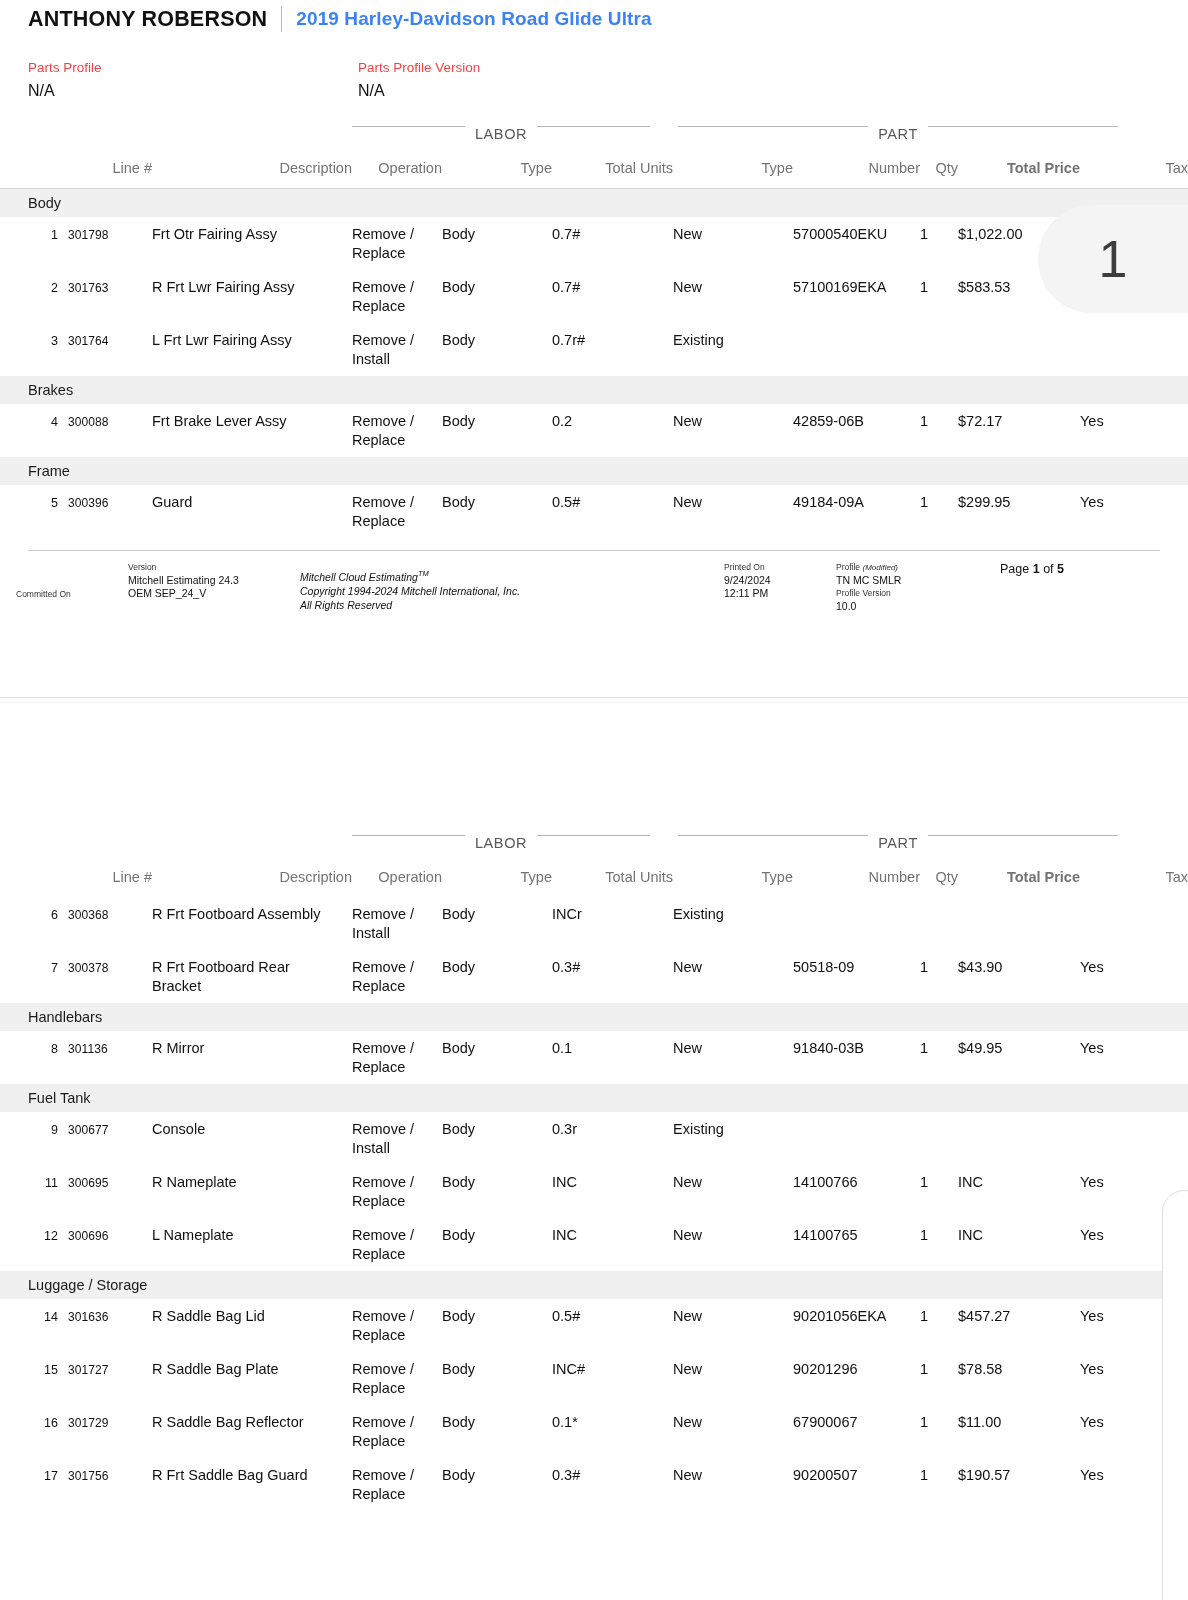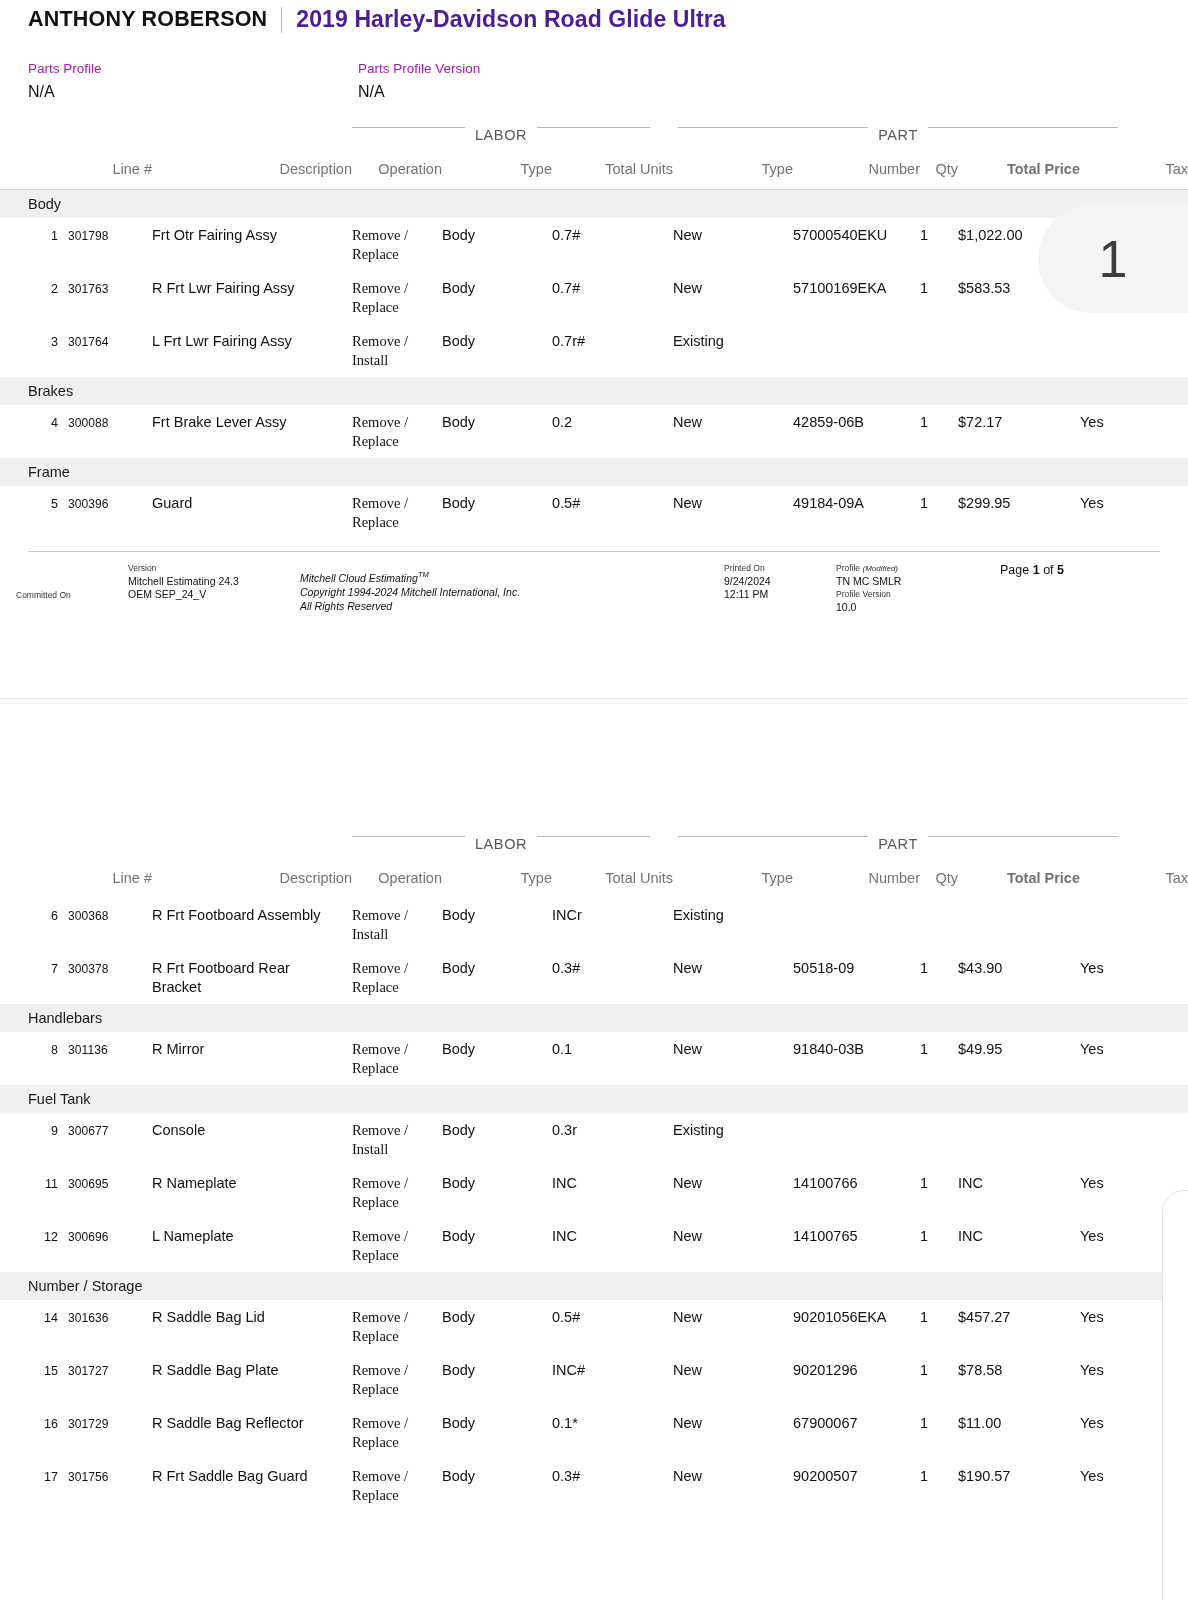--- a/index.html
+++ b/index.html
@@ -30,34 +30,34 @@
     font-weight: bold;
     letter-spacing: 0.2px;
     color: #111;
   }
   .hdr-divider {
     width: 1px;
     height: 26px;
     background: #b9b9b9;
   }
   .vehicle-title {
-    font-size: 23px;
+    font-size: 19px;
     font-weight: bold;
     letter-spacing: 0.1px;
-    color: #4c1d95;
+    color: #3b82f6;
   }
 
   .profile-row {
     display: flex;
     padding: 26px 0 0 28px;
   }
   .profile-block { width: 330px; }
   .profile-label {
     font-size: 13.5px;
-    color: #a21caf;
+    color: #ef4444;
     line-height: 20px;
   }
   .profile-value {
     font-size: 16px;
     color: #111;
     line-height: 22px;
     margin-top: 2px;
   }
 
   
@@ -152,21 +152,21 @@
     color: #111;
   }
   td.c-lineno .part-id {
     display: inline-block;
     margin-left: 10px;
     font-size: 12px;
     letter-spacing: 0.1px;
     color: #111;
   }
   td.c-descv   { padding-right: 14px; }
-  td.c-opv     { padding-right: 8px; font-family: Liberation Serif, serif; }
+  td.c-opv     { padding-right: 8px; }
 
   
   .page-foot-rule {
     border-top: 1px solid #c9c9c9;
     margin: 12px 28px 0 28px;
   }
   .page-foot {
     position: relative;
     height: 86px;
     padding-top: 10px;
@@ -533,21 +533,21 @@
             <td class="c-opv">Remove / Replace</td>
             <td>Body</td>
             <td>INC</td>
             <td>New</td>
             <td>14100765</td>
             <td>1</td>
             <td>INC</td>
             <td>Yes</td>
           </tr>
           <tr class="group">
-            <td colspan="10">Number / Storage</td>
+            <td colspan="10">Luggage / Storage</td>
           </tr>
           <tr>
             <td class="c-lineno"><span class="num">14</span><span class="part-id">301636</span></td>
             <td class="c-descv">R Saddle Bag Lid</td>
             <td class="c-opv">Remove / Replace</td>
             <td>Body</td>
             <td>0.5#</td>
             <td>New</td>
             <td>90201056EKA</td>
             <td>1</td>

